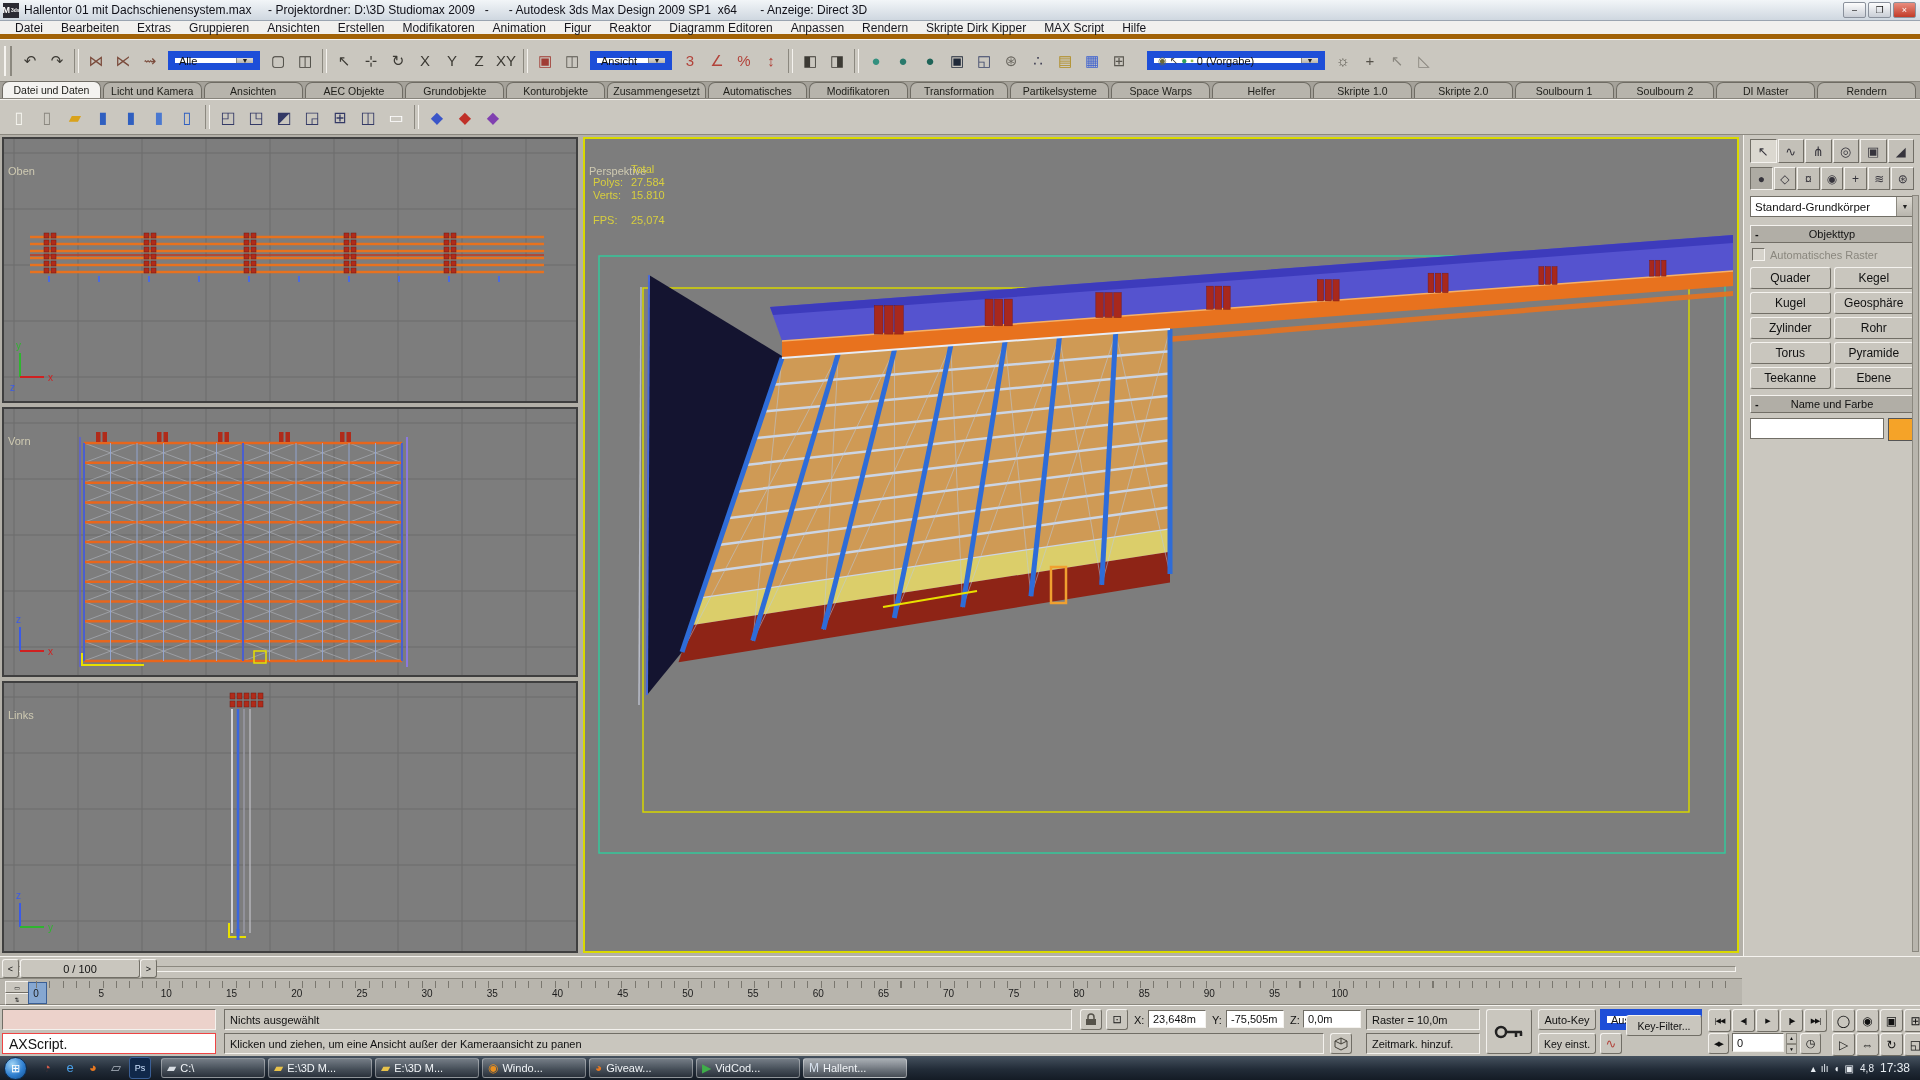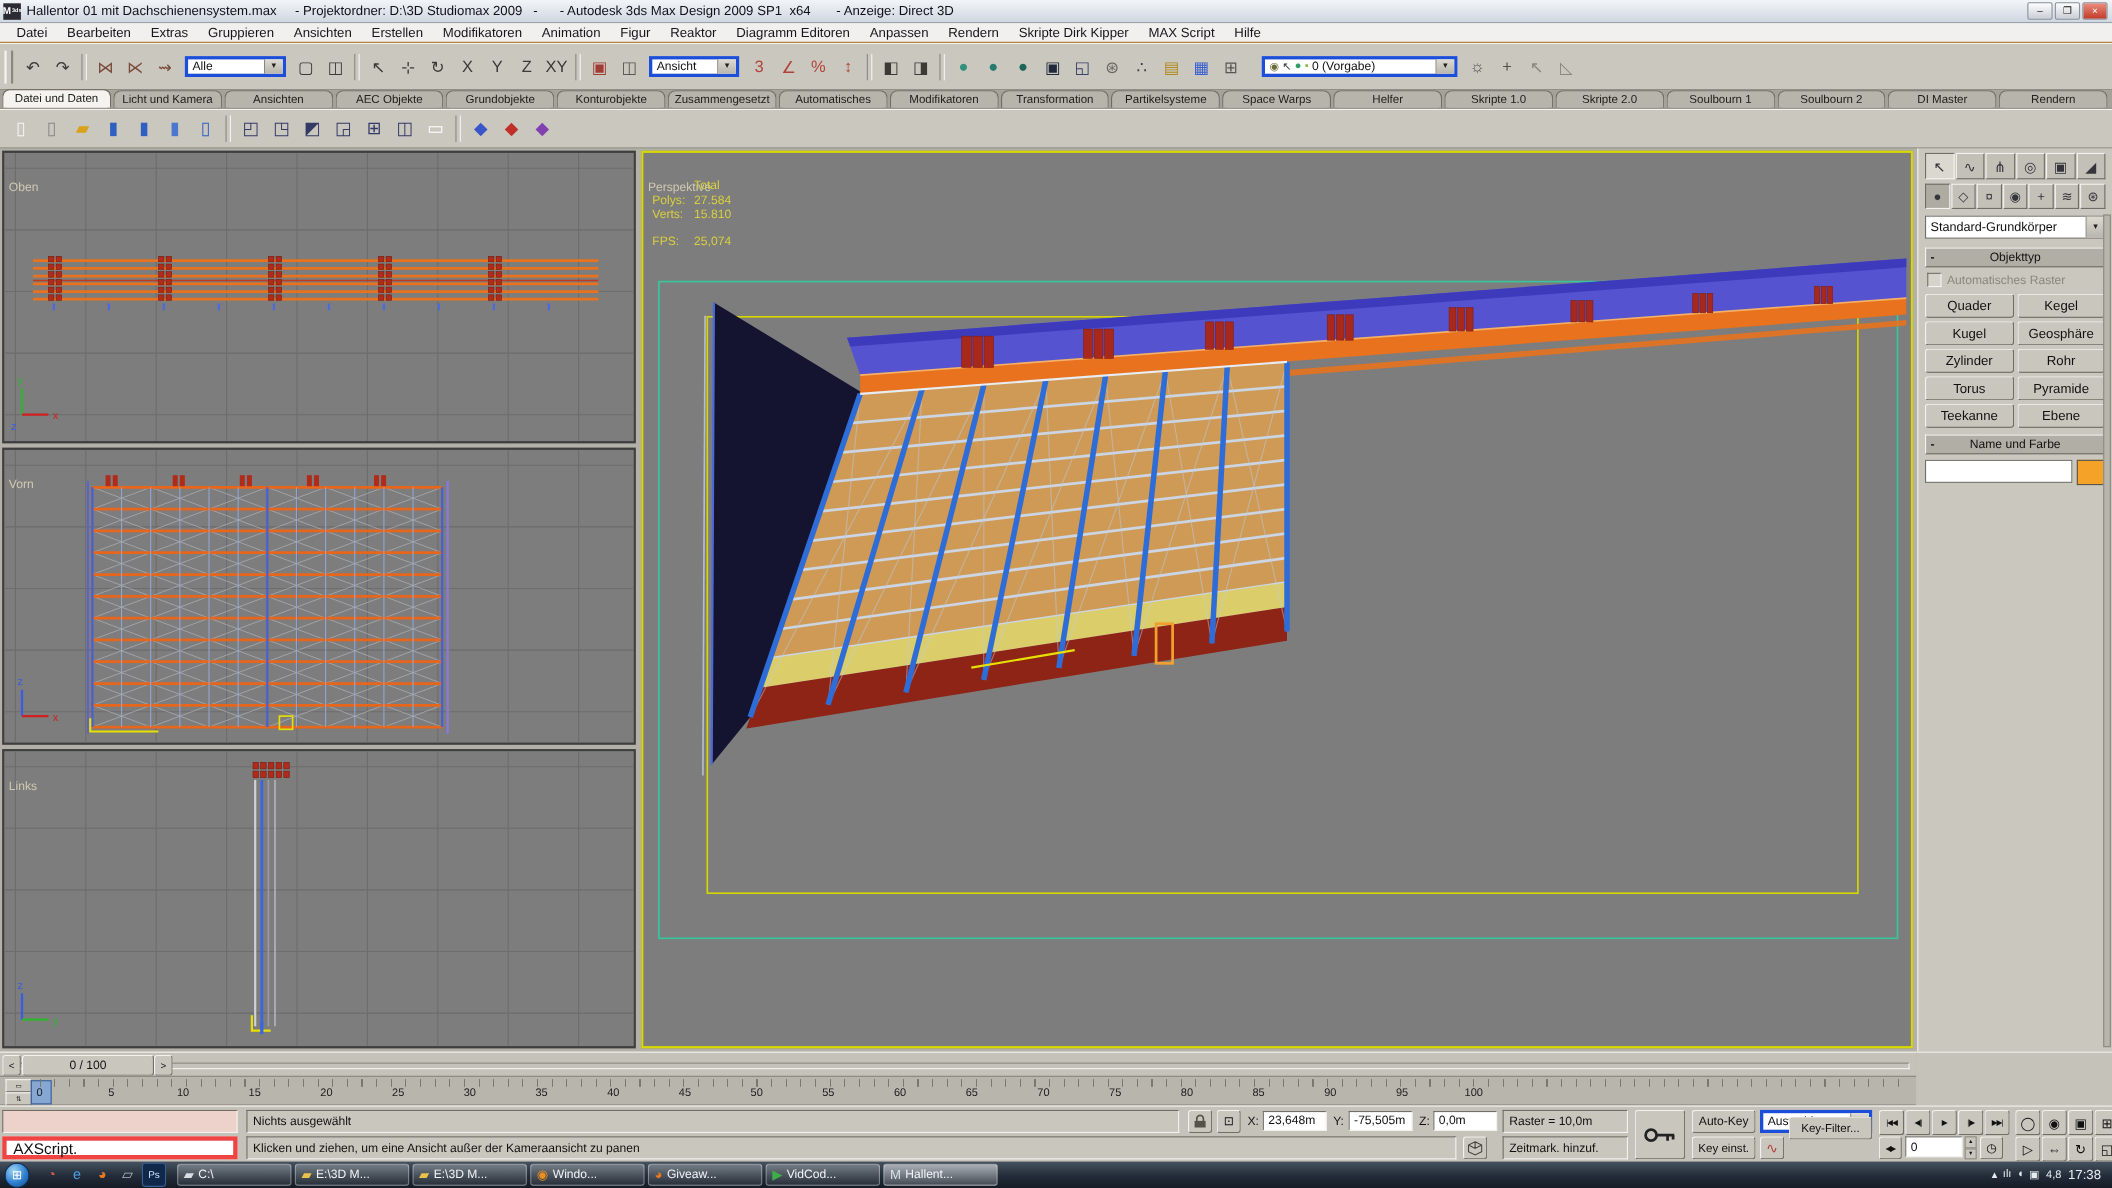--- a/index.html
+++ b/index.html
@@ -12,37 +12,37 @@
   .appicon{width:16px;height:15px;background:#2b2b33;color:#fff;font-size:9px;font-weight:bold;
     display:inline-flex;align-items:center;justify-content:center;margin-right:5px;}
   .appicon i{font-style:normal;font-size:5px;margin-left:1px;}
   .title{font-size:12px;color:#101018;white-space:pre;}
   .winbtns{margin-left:auto;display:flex;gap:2px;padding-right:4px;}
   .wbtn{width:21px;height:14px;background:linear-gradient(#fdfdfd,#c9ced6);border:1px solid #8a919c;
     font-size:9px;display:flex;align-items:center;justify-content:center;border-radius:2px;}
   .wbtn.close{background:linear-gradient(#e98d7e,#c23b28);color:#fff;}
   
   .menubar{position:absolute;left:0;top:21px;width:1920px;height:18px;background:#f1f0ee;
-    border-bottom:1px solid #a16207;display:flex;align-items:center;padding-left:6px;box-sizing:border-box;}
+    border-bottom:5px solid #a16207;display:flex;align-items:center;padding-left:6px;box-sizing:border-box;}
   .menu-item{padding:0 9px;font-size:12px;color:#15151c;}
   
   .toolbar1{position:absolute;left:0;top:39px;width:1920px;height:43px;background:#cac7bf;
     border-top:1px solid #f5f3ef;border-bottom:1px solid #8b887f;display:flex;align-items:center;
     padding:0 4px;box-sizing:border-box;gap:1px;}
   .toolbar2{position:absolute;left:0;top:99px;width:1920px;height:36px;background:#cac7bf;
     border-top:1px solid #f5f3ef;border-bottom:1px solid #8b887f;display:flex;align-items:center;
     padding:0 6px;box-sizing:border-box;gap:2px;}
   .icons{display:flex;align-items:center;gap:1px;}
   .tbtn{width:26px;height:26px;display:flex;align-items:center;justify-content:center;
     font-size:15px;color:#3c3a34;}
   .tbtn .g{pointer-events:none;}
   .toolbar2 .tbtn{font-size:16px;}
   .sep{width:3px;height:24px;border-left:1px solid #8b887f;border-right:1px solid #f5f3ef;margin:0 3px;}
   .grip{width:4px;height:30px;border-left:2px solid #f5f3ef;border-right:2px solid #8b887f;margin-right:4px;}
-  .dd{height:19px;background:#fff;border:3px solid #1d4ed8;display:flex;align-items:center;
+  .dd{height:19px;background:#fff;border:7px solid #1d4ed8;display:flex;align-items:center;
     font-size:11px;padding-left:4px;box-sizing:border-box;margin:0 4px;}
   .dda{margin-left:auto;width:16px;height:100%;background:linear-gradient(#dddad2,#b8b5ad);
     border-left:1px solid #8b887f;font-size:7px;display:flex;align-items:center;justify-content:center;color:#222;}
   .dd.named .mini{font-size:10px;margin-right:3px;}
   
   .tabbar{position:absolute;left:0;top:82px;width:1920px;height:17px;background:#a5a29a;
     display:flex;align-items:flex-end;padding:0 2px;box-sizing:border-box;border-bottom:1px solid #87847c;}
   .tab{flex:1;height:15px;background:#b7b4ac;border:1px solid #6f6c64;border-bottom:none;
     border-radius:7px 7px 0 0;margin-right:2px;display:flex;align-items:center;justify-content:center;
     font-size:10.5px;color:#21211c;white-space:nowrap;overflow:hidden;}
@@ -108,21 +108,21 @@
   .statusbar{position:absolute;left:0;top:1005px;width:1920px;height:51px;background:#c5c2ba;
     border-top:1px solid #f5f3ef;box-sizing:border-box;font-size:11px;}
   .sb{position:absolute;box-sizing:border-box;}
   .insetf{background:#c9c6be;border:1px solid;border-color:#716e66 #f4f2ee #f4f2ee #716e66;
     display:flex;align-items:center;padding:0 5px;overflow:hidden;white-space:nowrap;}
   .whitef{background:#fff;border:1px solid;border-color:#716e66 #f4f2ee #f4f2ee #716e66;
     display:flex;align-items:center;padding:0 4px;overflow:hidden;white-space:nowrap;}
   .btnf{background:#c9c6be;border:1px solid;border-color:#f4f2ee #716e66 #716e66 #f4f2ee;border-radius:3px;
     display:flex;align-items:center;justify-content:center;overflow:hidden;}
   .macro{background:#ecd2cb;}
-  .listener{background:#fff;border:4px solid #ef4444;font-size:14px;padding-left:6px;}
+  .listener{background:#fff;border:1px solid #ef4444;font-size:14px;padding-left:6px;}
   .coordlbl{position:absolute;font-size:11px;top:8px;}
   .playbtn{width:21px;height:21px;font-size:7px;letter-spacing:-1px;}
   .navbtn{width:21px;height:21px;font-size:12px;}
   .spin{display:flex;flex-direction:column;width:11px;height:21px;}
   .spin span{flex:1;background:#c9c6be;border:1px solid #8b887f;font-size:5px;display:flex;
     align-items:center;justify-content:center;}
   
   .taskbar{position:absolute;left:0;top:1056px;width:1920px;height:24px;
     background:linear-gradient(#46525f,#222c38 55%,#141b25);display:flex;align-items:center;
     padding:0 4px;box-sizing:border-box;gap:4px;}

